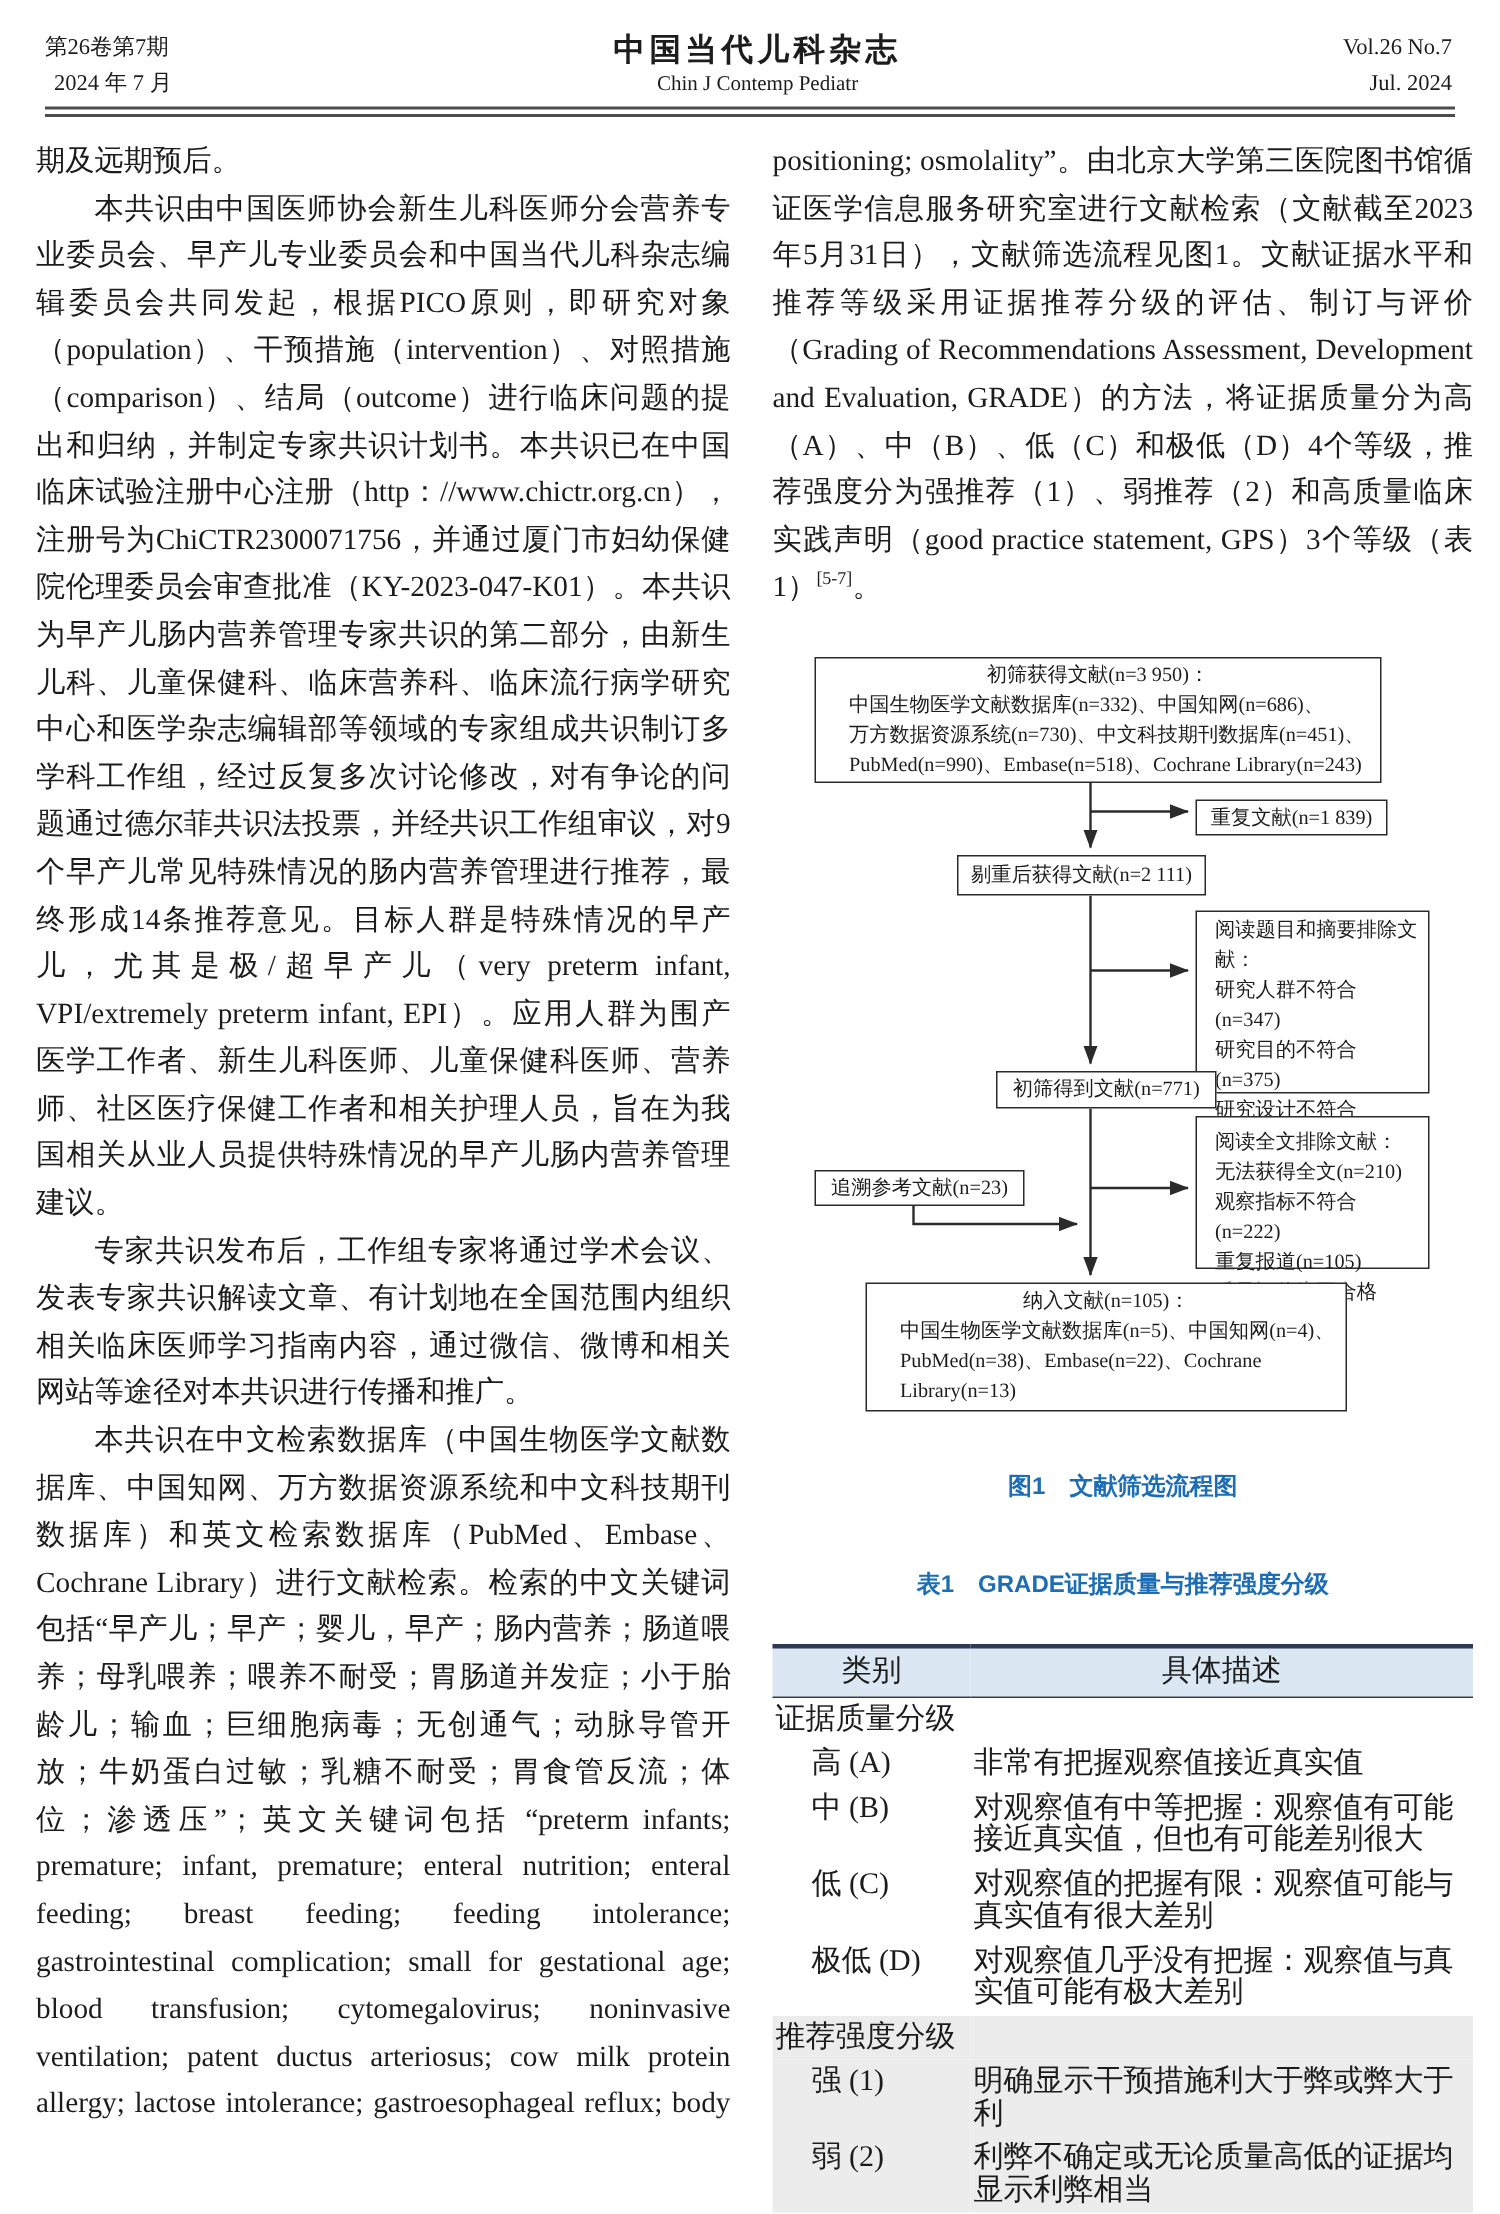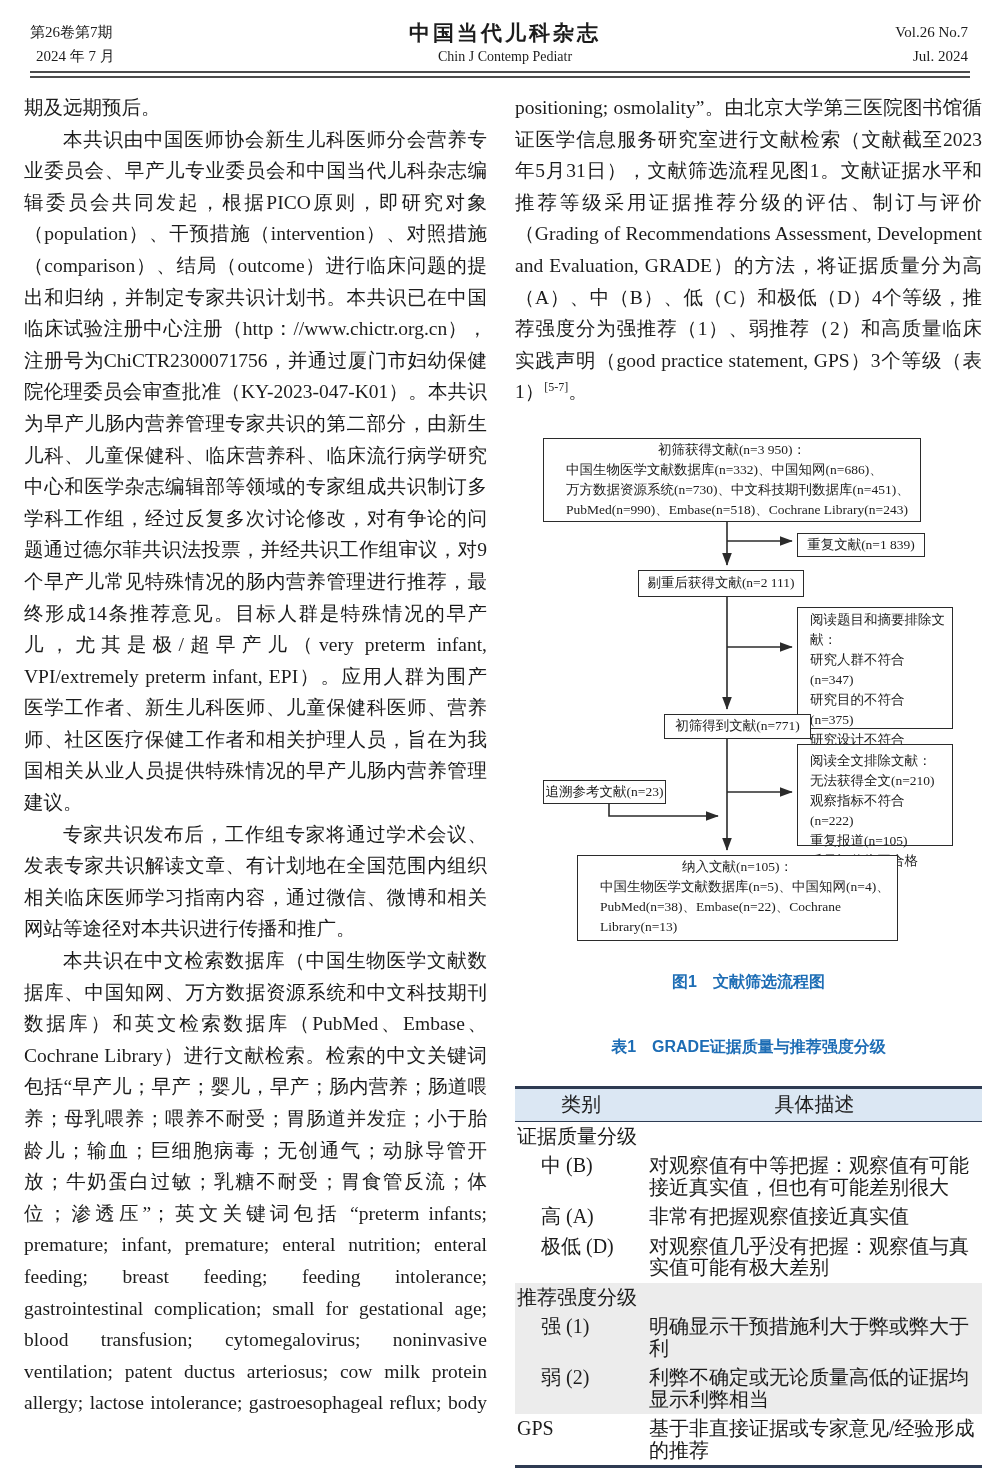--- a/index.html
+++ b/index.html
@@ -28,21 +28,21 @@
   sup{font-size:12px;line-height:0;}
   
   .flowchart{position:relative;width:467px;height:516px;margin-top:24px;
     font-size:13.5px;line-height:20px;text-align:left;}
   .flowchart svg{position:absolute;left:0;top:0;}
   .fbox{position:absolute;border:1.5px solid #2b2b2b;background:#fff;box-sizing:border-box;}
   .fbox .t{text-align:center;}
   .fbox .l{padding-left:22px;}
   .fbox.small{display:flex;align-items:center;justify-content:center;white-space:nowrap;}
   .fbox.list{padding:2px 4px 0 12px;}
-  .fig-caption{margin-top:18px;text-align:center;font-family:"Liberation Sans","DejaVu Sans",sans-serif;
+  .fig-caption{margin-top:28px;text-align:center;font-family:"Liberation Sans","DejaVu Sans",sans-serif;
     font-weight:bold;font-size:16px;color:#1d6db5;}
   .tbl-caption{margin-top:33px;text-align:center;font-family:"Liberation Sans","DejaVu Sans",sans-serif;
     font-weight:bold;font-size:16px;color:#1d6db5;}
   
   table.grade{width:467px;margin-top:24px;border-collapse:collapse;
     font-size:20px;line-height:21.5px;text-align:left;}
   table.grade th{background:#dbe7f3;border-top:3px solid #2e3b52;border-bottom:1.5px solid #2e3b52;
     font-weight:normal;text-align:center;padding:5px 4px;}
   table.grade td{padding:4px 2px;vertical-align:top;}
   td.cat{padding-left:8px;white-space:nowrap;}
@@ -122,21 +122,21 @@
       <div class="fbox small" style="left:149px;top:282px;width:147px;height:25px;">初筛得到文献(n=771)</div>
 
       <div class="fbox list" style="left:282px;top:312px;width:156px;height:102px;padding-top:6px;">
         <div>阅读全文排除文献：</div>
         <div>无法获得全文(n=210)</div>
         <div>观察指标不符合(n=222)</div>
         <div>重复报道(n=105)</div>
         <div>质量评价为不合格(n=152)</div>
       </div>
 
-      <div class="fbox small" style="left:28px;top:348px;width:123px;height:24px;text-align:right;">追溯参考文献(n=23)</div>
+      <div class="fbox small" style="left:28px;top:348px;width:140px;height:24px;text-align:right;">追溯参考文献(n=23)</div>
 
       <div class="fbox" style="left:62px;top:423px;width:321px;height:86px;padding-top:1px;">
         <div class="t">纳入文献(n=105)：</div>
         <div class="l">中国生物医学文献数据库(n=5)、中国知网(n=4)、</div>
         <div class="l">PubMed(n=38)、Embase(n=22)、Cochrane Library(n=13)</div>
       </div>
     </div>
 
     <div class="fig-caption">图1　文献筛选流程图</div>
 
@@ -152,26 +152,30 @@
           <th>类别</th>
           <th>具体描述</th>
         </tr>
       </thead>
       <tbody>
         <tr class="section">
           <td class="cat">证据质量分级</td>
           <td></td>
         </tr>
         <tr class="item">
+          <td class="cat">高 (A)</td>
+          <td>非常有把握观察值接近真实值</td>
+        </tr>
+        <tr class="item">
           <td class="cat">中 (B)</td>
           <td>对观察值有中等把握：观察值有可能接近真实值，但也有可能差别很大</td>
         </tr>
         <tr class="item">
-          <td class="cat">高 (A)</td>
-          <td>非常有把握观察值接近真实值</td>
+          <td class="cat">低 (C)</td>
+          <td>对观察值的把握有限：观察值可能与真实值有很大差别</td>
         </tr>
         <tr class="item">
           <td class="cat">极低 (D)</td>
           <td>对观察值几乎没有把握：观察值与真实值可能有极大差别</td>
         </tr>
         <tr class="section shade">
           <td class="cat">推荐强度分级</td>
           <td></td>
         </tr>
         <tr class="item shade">

